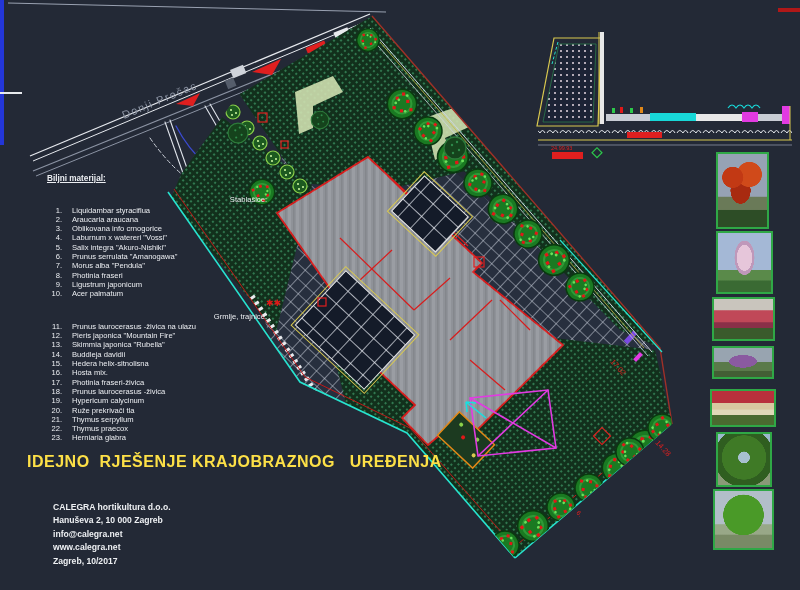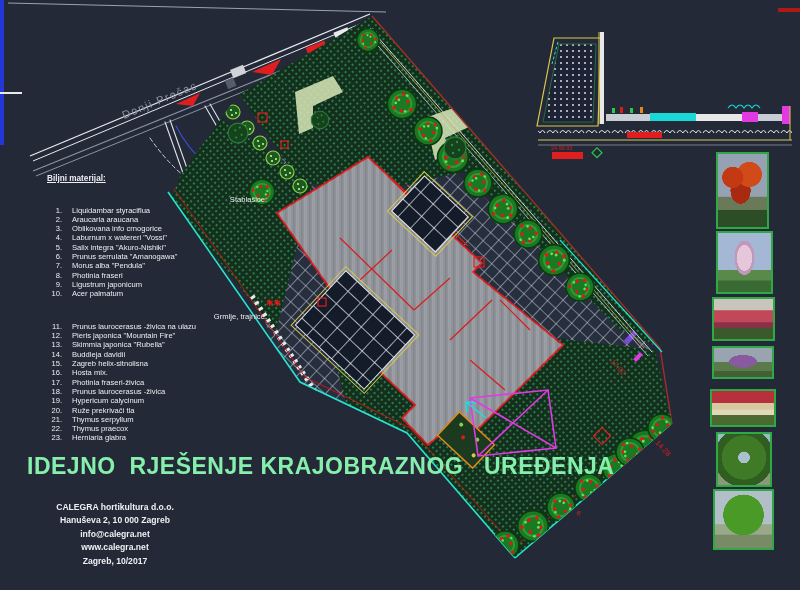--- a/index.html
+++ b/index.html
@@ -9,23 +9,23 @@
 
   
   #plant-list{position:absolute;left:42px;top:174px;width:225px;font-size:7.6px;line-height:9.3px;color:#eceef2;}
   #plant-list .pl-header{font-weight:bold;text-decoration:underline;font-size:8.2px;margin-bottom:12px;margin-left:5px;}
   #plant-list .pl-sub{margin-top:8px;margin-bottom:1px;text-align:right;}
   .pl-row{display:flex;}
   .pl-num{width:20px;text-align:right;flex:none;}
   .pl-name{margin-left:10px;white-space:nowrap;}
 
   
-  #main-title{position:absolute;left:27px;top:453px;font-size:23px;font-weight:bold;
-              letter-spacing:.5px;white-space:pre;color:#86efac;}
-  #company{position:absolute;left:41px;top:501px;width:148px;text-align:center;
+  #main-title{position:absolute;left:27px;top:453px;font-size:16px;font-weight:bold;
+              letter-spacing:.5px;white-space:pre;color:#fde047;}
+  #company{position:absolute;left:53px;top:501px;width:148px;text-align:left;
            font-size:8.6px;font-weight:bold;line-height:13.4px;color:#eef0f3;}
 
   
   .photo{position:absolute;border:2px solid #2fa846;box-sizing:border-box;}
   .p1{left:716px;top:152px;width:53px;height:77px;background:
       radial-gradient(circle at 30% 32%, #c23914 0 17%, rgba(0,0,0,0) 18%),
       radial-gradient(circle at 64% 28%, #d04a1a 0 20%, rgba(0,0,0,0) 21%),
       radial-gradient(ellipse 34% 30% at 46% 50%, #a82a10 0 60%, rgba(0,0,0,0) 61%),
       linear-gradient(#96a2b4 0 58%, #6a7a58 59% 76%, #2d4d26 77% 100%);}
   .p2{left:716px;top:231px;width:57px;height:63px;background:
@@ -347,21 +347,21 @@
     <div class="pl-row">
         <span class="pl-num">13.</span>
         <span class="pl-name">Skimmia japonica "Rubella"</span>
       </div>
     <div class="pl-row">
         <span class="pl-num">14.</span>
         <span class="pl-name">Buddleja davidii</span>
       </div>
     <div class="pl-row">
         <span class="pl-num">15.</span>
-        <span class="pl-name">Zagreb helix-sitnolisna</span>
+        <span class="pl-name">Hedera helix-sitnolisna</span>
       </div>
     <div class="pl-row">
         <span class="pl-num">16.</span>
         <span class="pl-name">Hosta mix.</span>
       </div>
     <div class="pl-row">
         <span class="pl-num">17.</span>
         <span class="pl-name">Photinia fraseri-živica</span>
       </div>
     <div class="pl-row">

